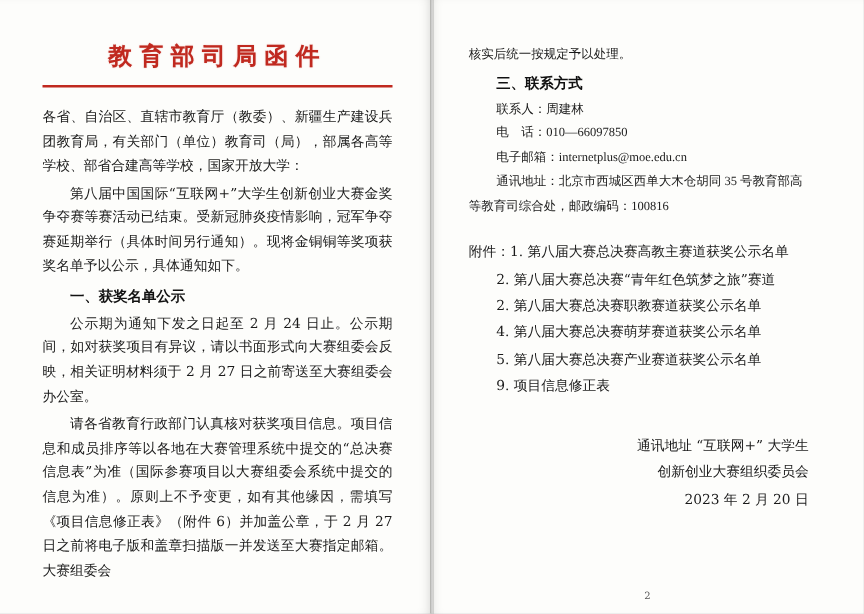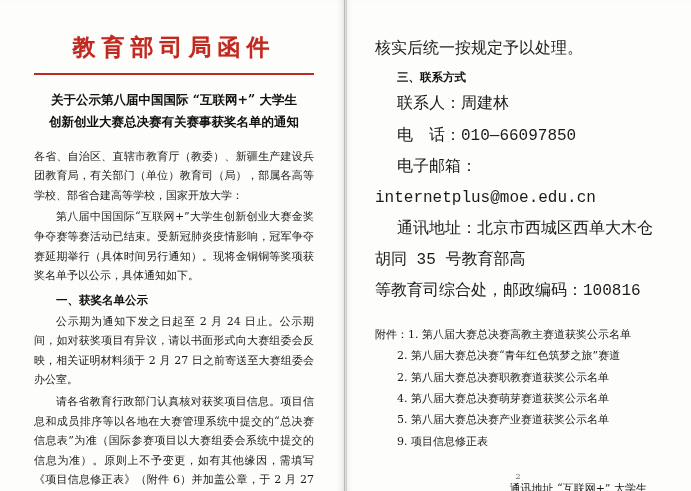--- a/index.html
+++ b/index.html
@@ -36,21 +36,21 @@
   .page-right {
     width: 346px;
     padding: 34px 38px 14px 30px;
     box-shadow: inset 6px 0 10px -8px rgba(0,0,0,0.25);
   }
   .masthead {
     text-align: center;
     color: #c0291f;
     font-family: "DejaVu Serif", "Liberation Serif", serif;
     font-weight: bold;
-    font-size: 23px;
+    font-size: 19px;
     letter-spacing: 6px;
     margin: 10px 0 10px 0;
     text-shadow: 0 0 1px rgba(192,41,31,0.4);
   }
   .rule {
     height: 2px;
     background: #c0291f;
     margin: 4px 0 14px 0;
   }
   .doc-title {
@@ -76,22 +76,22 @@
   .section-head {
     font-family: "DejaVu Serif", "Liberation Serif", serif;
     font-size: 11.5px;
     font-weight: bold;
     line-height: 1.9;
     color: #111;
     text-indent: 22px;
     margin: 4px 0 0 0;
   }
   .r-line {
-    font-family: Liberation Mono, monospace;
-    font-size: 16px;
+    font-family: Liberation Serif, serif;
+    font-size: 10px;
     line-height: 1.95;
     color: #1a1a1a;
   }
   .r-line.indent {
     text-indent: 22px;
   }
   .r-head {
     font-family: "DejaVu Serif", "Liberation Serif", serif;
     font-size: 11.5px;
     font-weight: bold;
@@ -150,24 +150,20 @@
 </head>
 <body>
 
 <div class="spread">
 
   <div class="page page-left">
 
     <div class="masthead">教育部司局函件</div>
     <div class="rule"></div>
 
-    <div class="doc-title">
-      <div>关于公示第八届中国国际 “互联网+” 大学生</div>
-      <div>创新创业大赛总决赛有关赛事获奖名单的通知</div>
-    </div>
 
     <p class="para">各省、自治区、直辖市教育厅（教委）、新疆生产建设兵团教育局，有关部门（单位）教育司（局），部属各高等学校、部省合建高等学校，国家开放大学：</p>
 
     <p class="para indent">第八届中国国际“互联网+”大学生创新创业大赛金奖争夺赛等赛活动已结束。受新冠肺炎疫情影响，冠军争夺赛延期举行（具体时间另行通知）。现将金铜铜等奖项获奖名单予以公示，具体通知如下。</p>
 
     <div class="section-head">一、获奖名单公示</div>
     <p class="para indent">公示期为通知下发之日起至 2 月 24 日止。公示期间，如对获奖项目有异议，请以书面形式向大赛组委会反映，相关证明材料须于 2 月 27 日之前寄送至大赛组委会办公室。</p>
 
     <p class="para indent">请各省教育行政部门认真核对获奖项目信息。项目信息和成员排序等以各地在大赛管理系统中提交的“总决赛信息表”为准（国际参赛项目以大赛组委会系统中提交的信息为准）。原则上不予变更，如有其他缘因，需填写《项目信息修正表》（附件 6）并加盖公章，于 2 月 27 日之前将电子版和盖章扫描版一并发送至大赛指定邮箱。大赛组委会</p>
 

